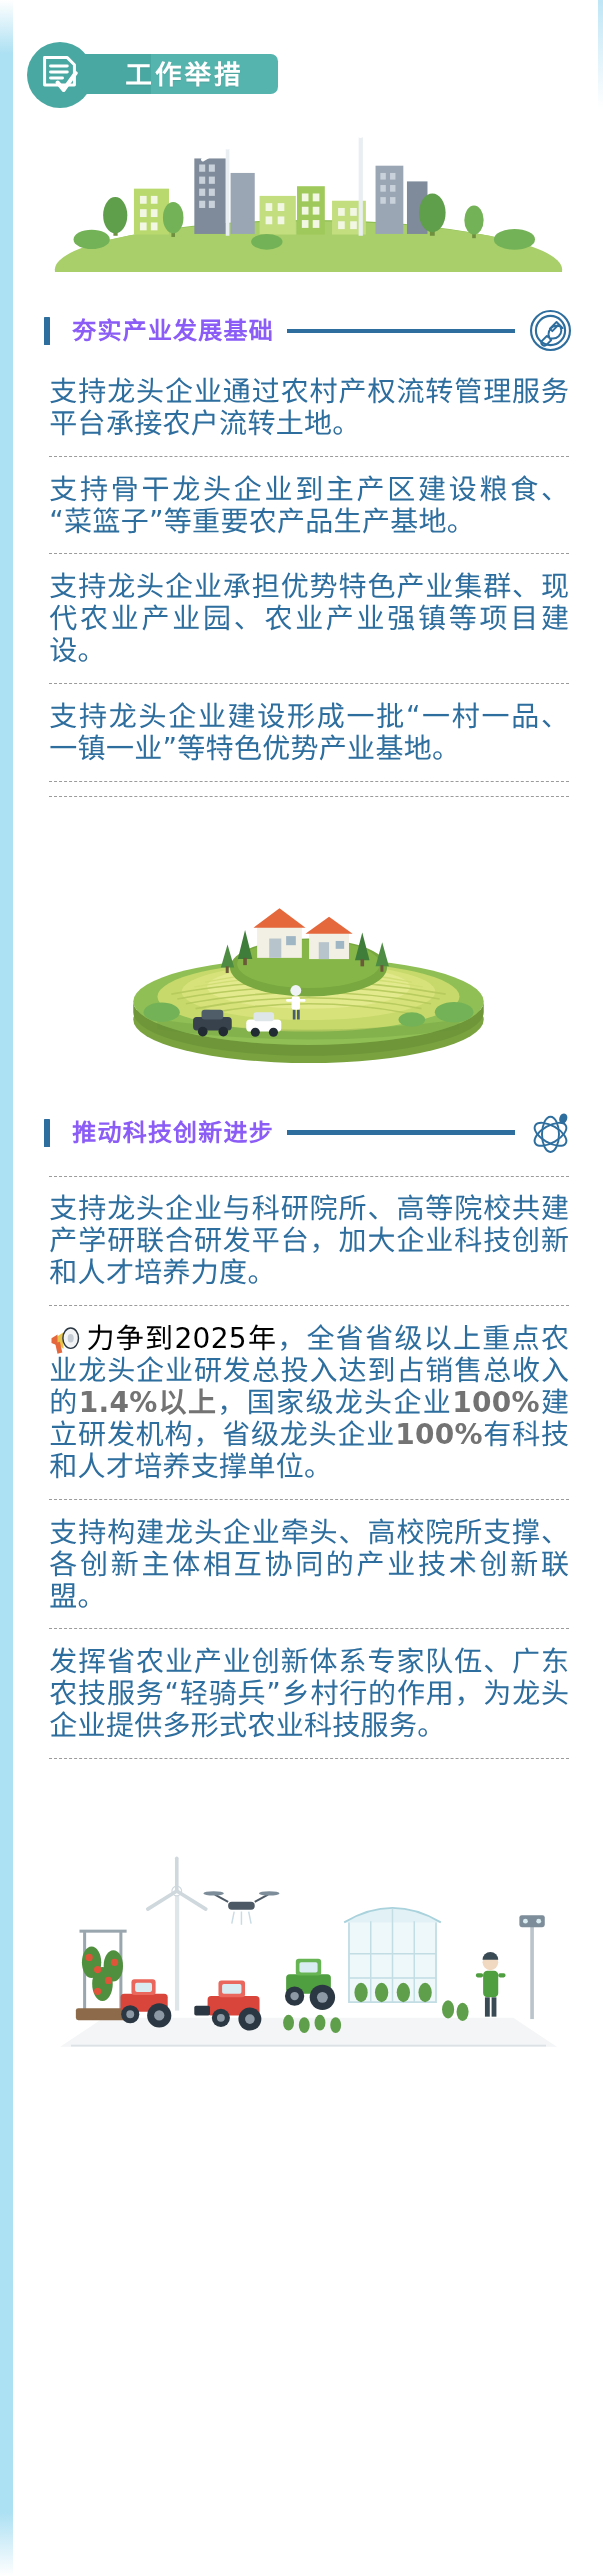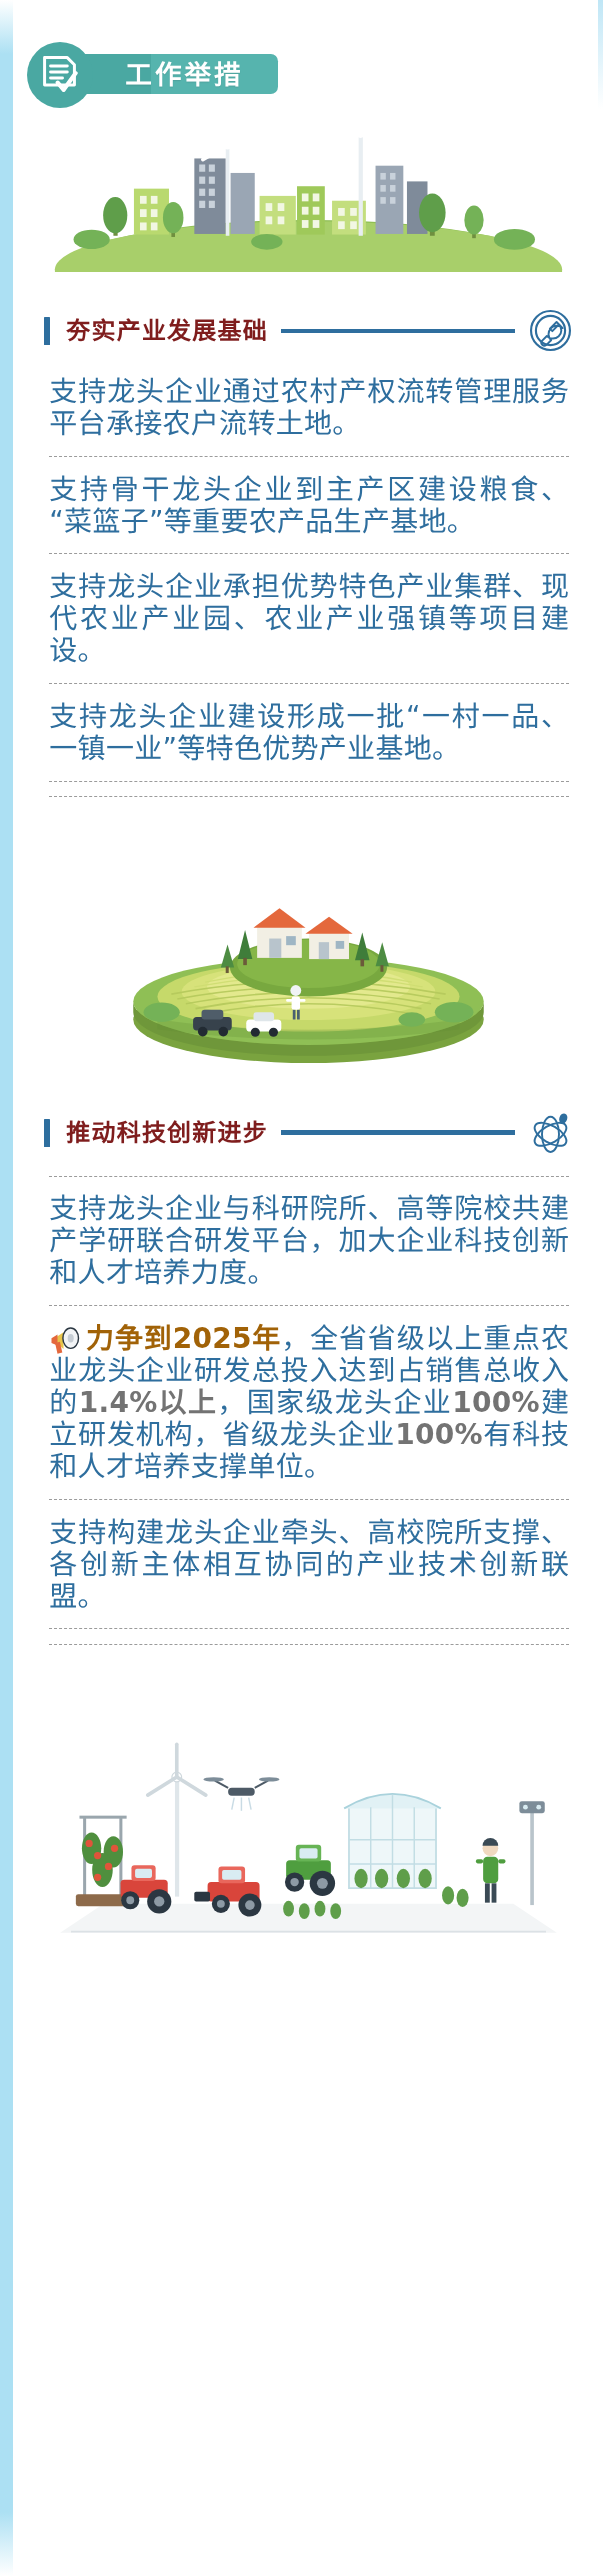--- a/index.html
+++ b/index.html
@@ -122,24 +122,24 @@
     padding-right: 31px;
   }
   .sh-tick {
     width: 6px;
     height: 28px;
     background: #2e6e9e;
     flex: 0 0 auto;
     border-radius: 0.6px;
   }
   .sh-text {
-    margin-left: 16px;
+    margin-left: 22px;
     font-size: 24px;
     font-weight: 700;
-    color: #7f1d1d;
+    color: #8b5cf6;
     letter-spacing: 1.2px;
     line-height: 28px;
     white-space: nowrap;
     font-family: "DejaVu Sans", "Liberation Sans", sans-serif;
   }
   .sh-line {
     flex: 1 1 auto;
     height: 4.2px;
     background: #2e6e9e;
     margin: 0 13.3px;
@@ -153,22 +153,22 @@
     font-size: 28px;
     line-height: 32px;
     color: #2e6e9e;
     letter-spacing: 0.3px;
     text-align: justify;
     font-family: "DejaVu Sans", "Liberation Sans", sans-serif;
     padding: 2.4px 0 1.2px 0;
   }
   .para.highlight { position: relative; padding-left: 0; }
   .para .accent {
-    color: #a16207;
-    font-weight: 700;
+    color: #000000;
+    font-weight: 400;
   }
   .para .accent-ital {
     color: #737373;
     font-weight: 700;
   }
   .megaphone-inline {
     display: inline-block;
     vertical-align: -7.2px;
     width: 35px;
     height: 30px;
@@ -435,20 +435,21 @@
             <ellipse cx="36" cy="22" rx="13" ry="17" fill="#f2f4f6" stroke="#2b3742" stroke-width="2.4"></ellipse>
             <ellipse cx="36" cy="22" rx="5" ry="7" fill="#c6cdd4"></ellipse>
             <path d="M10 30 L18 28 L22 46 L14 48 Z" fill="#e4683c"></path>
           </svg>
         </span><span class="accent">力争到2025年</span><span>，全省省级以上重点农业龙头企业研发总投入达到占销售总收入的</span><span class="accent-ital">1.4%以上</span><span>，国家级龙头企业</span><span class="accent-ital">100%</span><span>建立研发机构，省级龙头企业</span><span class="accent-ital">100%</span><span>有科技和人才培养支撑单位。</span>
       </p>
 
       <div class="divider"></div>
       <p class="para">支持构建龙头企业牵头、高校院所支撑、各创新主体相互协同的产业技术创新联盟。</p>
       <div class="divider"></div>
+      <p class="para">发挥省农业产业创新体系专家队伍、广东农技服务“轻骑兵”乡村行的作用，为龙头企业提供多形式农业科技服务。</p>
       <div class="divider"></div>
     </div>
 
     <div class="illus illus-tech">
       <svg width="591" height="284" viewBox="0 0 978 470" preserveAspectRatio="xMidYMid meet">
 
         <path d="M150 392 L828 392 L900 440 L78 440 Z" fill="#f3f5f6"></path>
         <path d="M96 438 L882 438" stroke="#dbe1e5" stroke-width="3"></path>
 
         <g>

